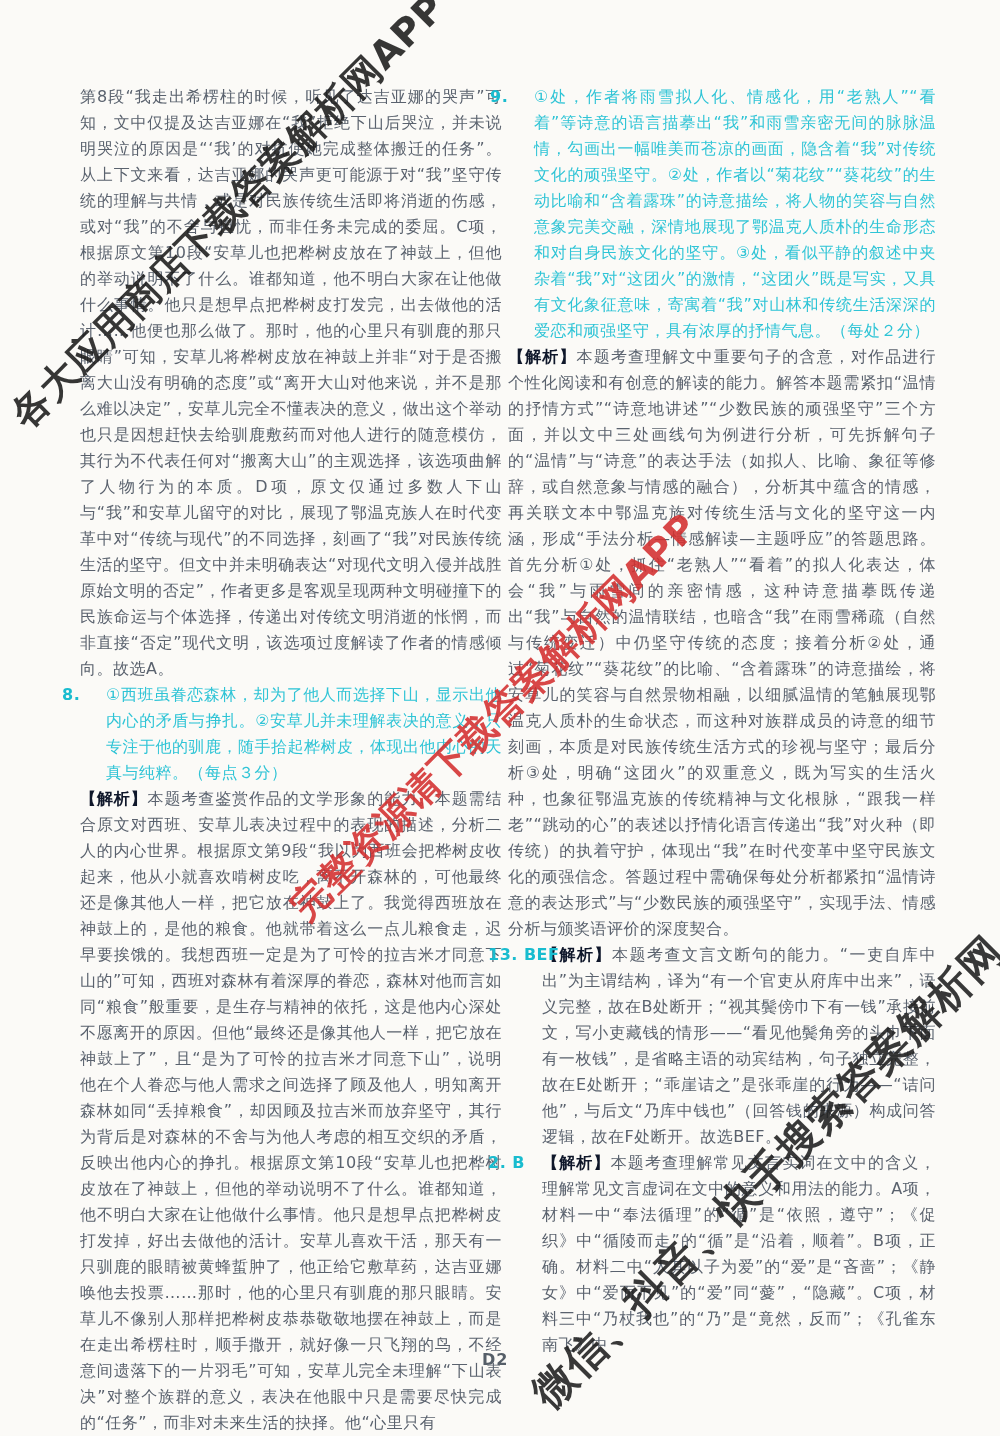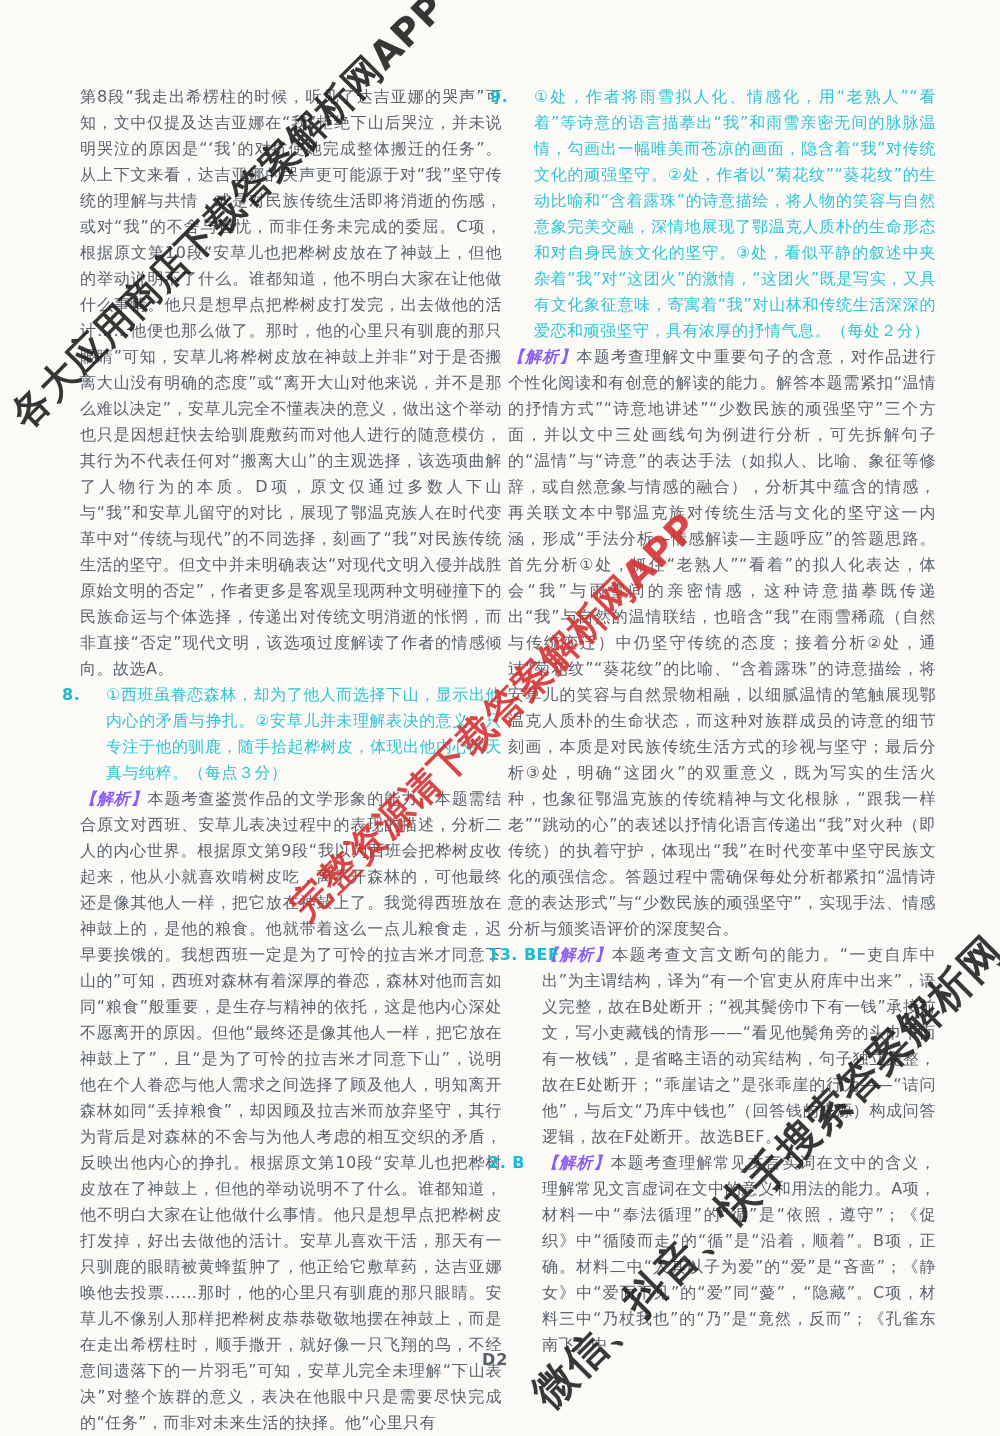--- a/index.html
+++ b/index.html
@@ -17,21 +17,21 @@
   #col-left{left:80px;width:422px;}
   #col-right{left:508px;width:428px;}
   .block{margin:0;text-align:justify;}
   .block.answer{color:#2fc4d6;padding-left:26px;position:relative;}
   .block.numbered{padding-left:34px;position:relative;color:#5a626e;}
   .num{
     position:absolute;left:-18px;top:0;
     font-weight:bold;color:#19bccf;white-space:nowrap;
   }
   .block.numbered .num{left:-20px;}
-  .label{font-weight:bold;color:#8b5cf6;font-style:italic;}
+  .label{font-weight:bold;color:#0f172a;}
   .block.analysis, .block.body{color:#5a626e;}
   #page-number{
     position:absolute;left:482px;top:1350px;
     font-size:16px;font-weight:bold;color:#555e68;letter-spacing:1px;
   }
   .wm{
     position:absolute;white-space:nowrap;font-weight:bold;
     transform:rotate(-45deg);transform-origin:0 50%;
     opacity:0.88;pointer-events:none;
   }

